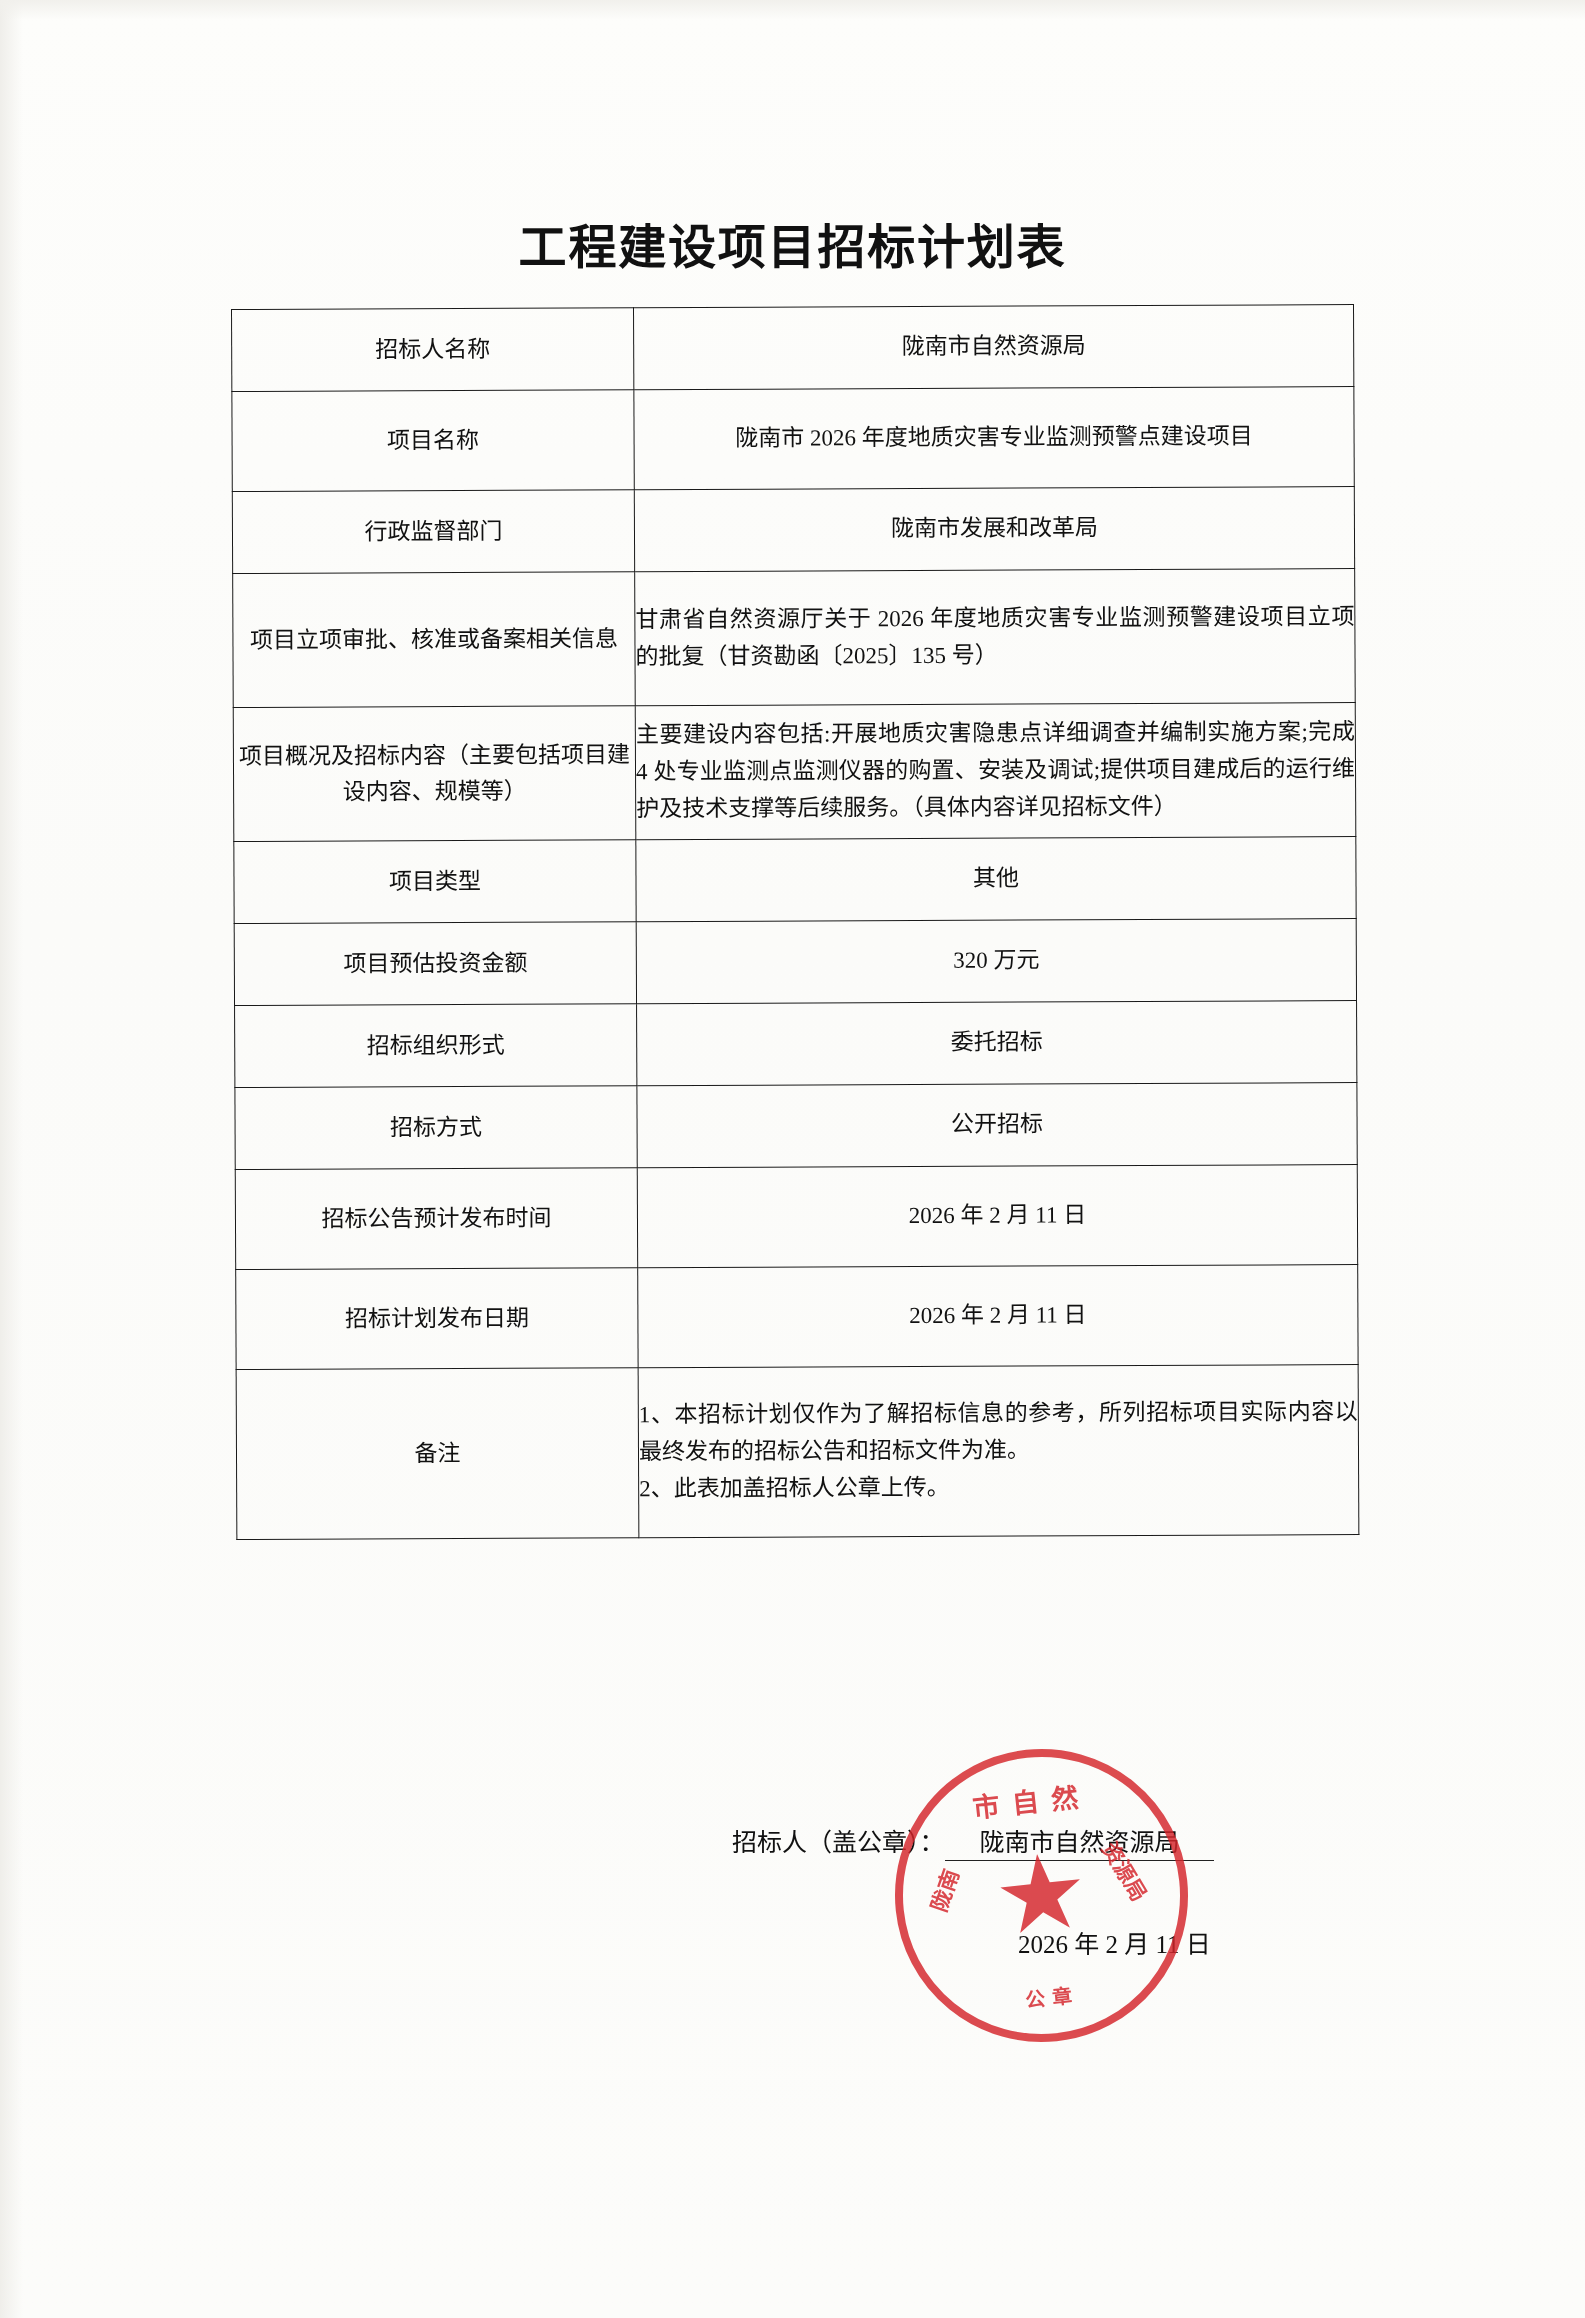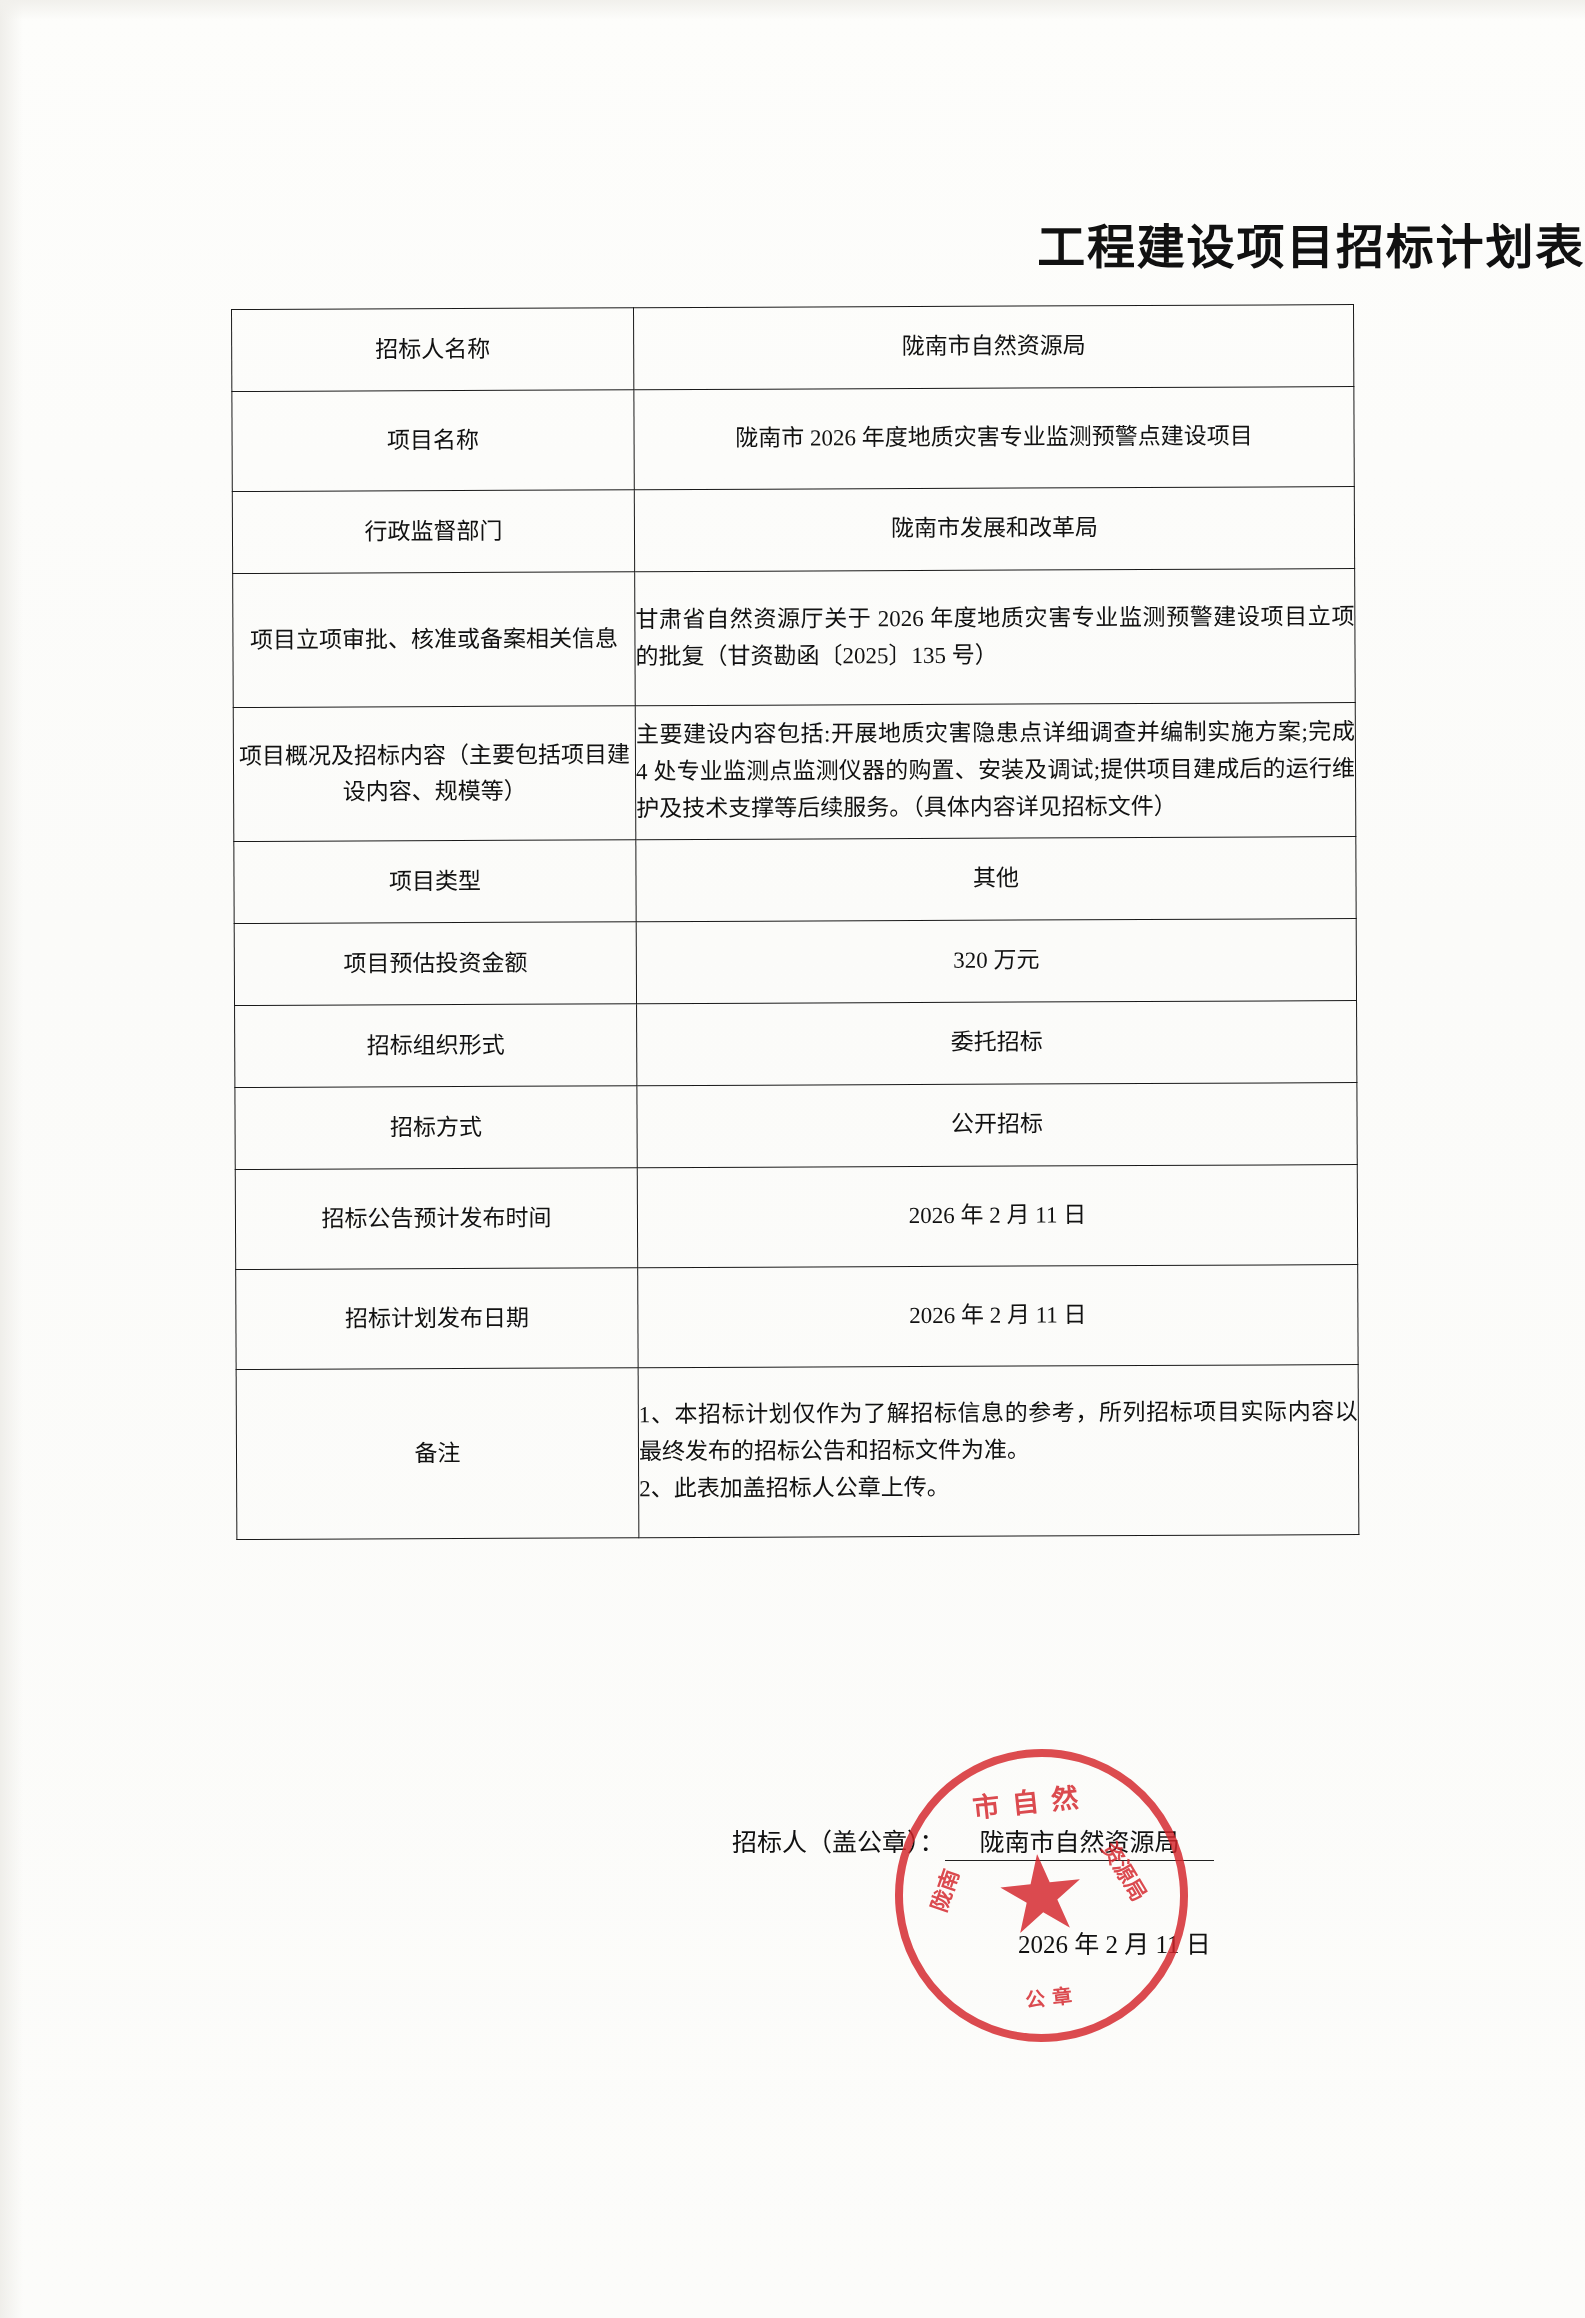--- a/index.html
+++ b/index.html
@@ -36,21 +36,21 @@
     position: absolute;
     left: 0; top: 0;
     width: 1585px;
     height: 2319px;
   }
   .doc-title {
     position: absolute;
     top: 208px;
     left: 0;
     width: 1585px;
-    text-align: right;
+    text-align: center;
     font-size: 48px;
     font-weight: bold;
     letter-spacing: 1.8px;
     font-family: "Liberation Serif", "DejaVu Serif", serif;
   }
   table.main-table {
     position: absolute;
     left: 231px;
     top: 309px;
     width: 1123px;

